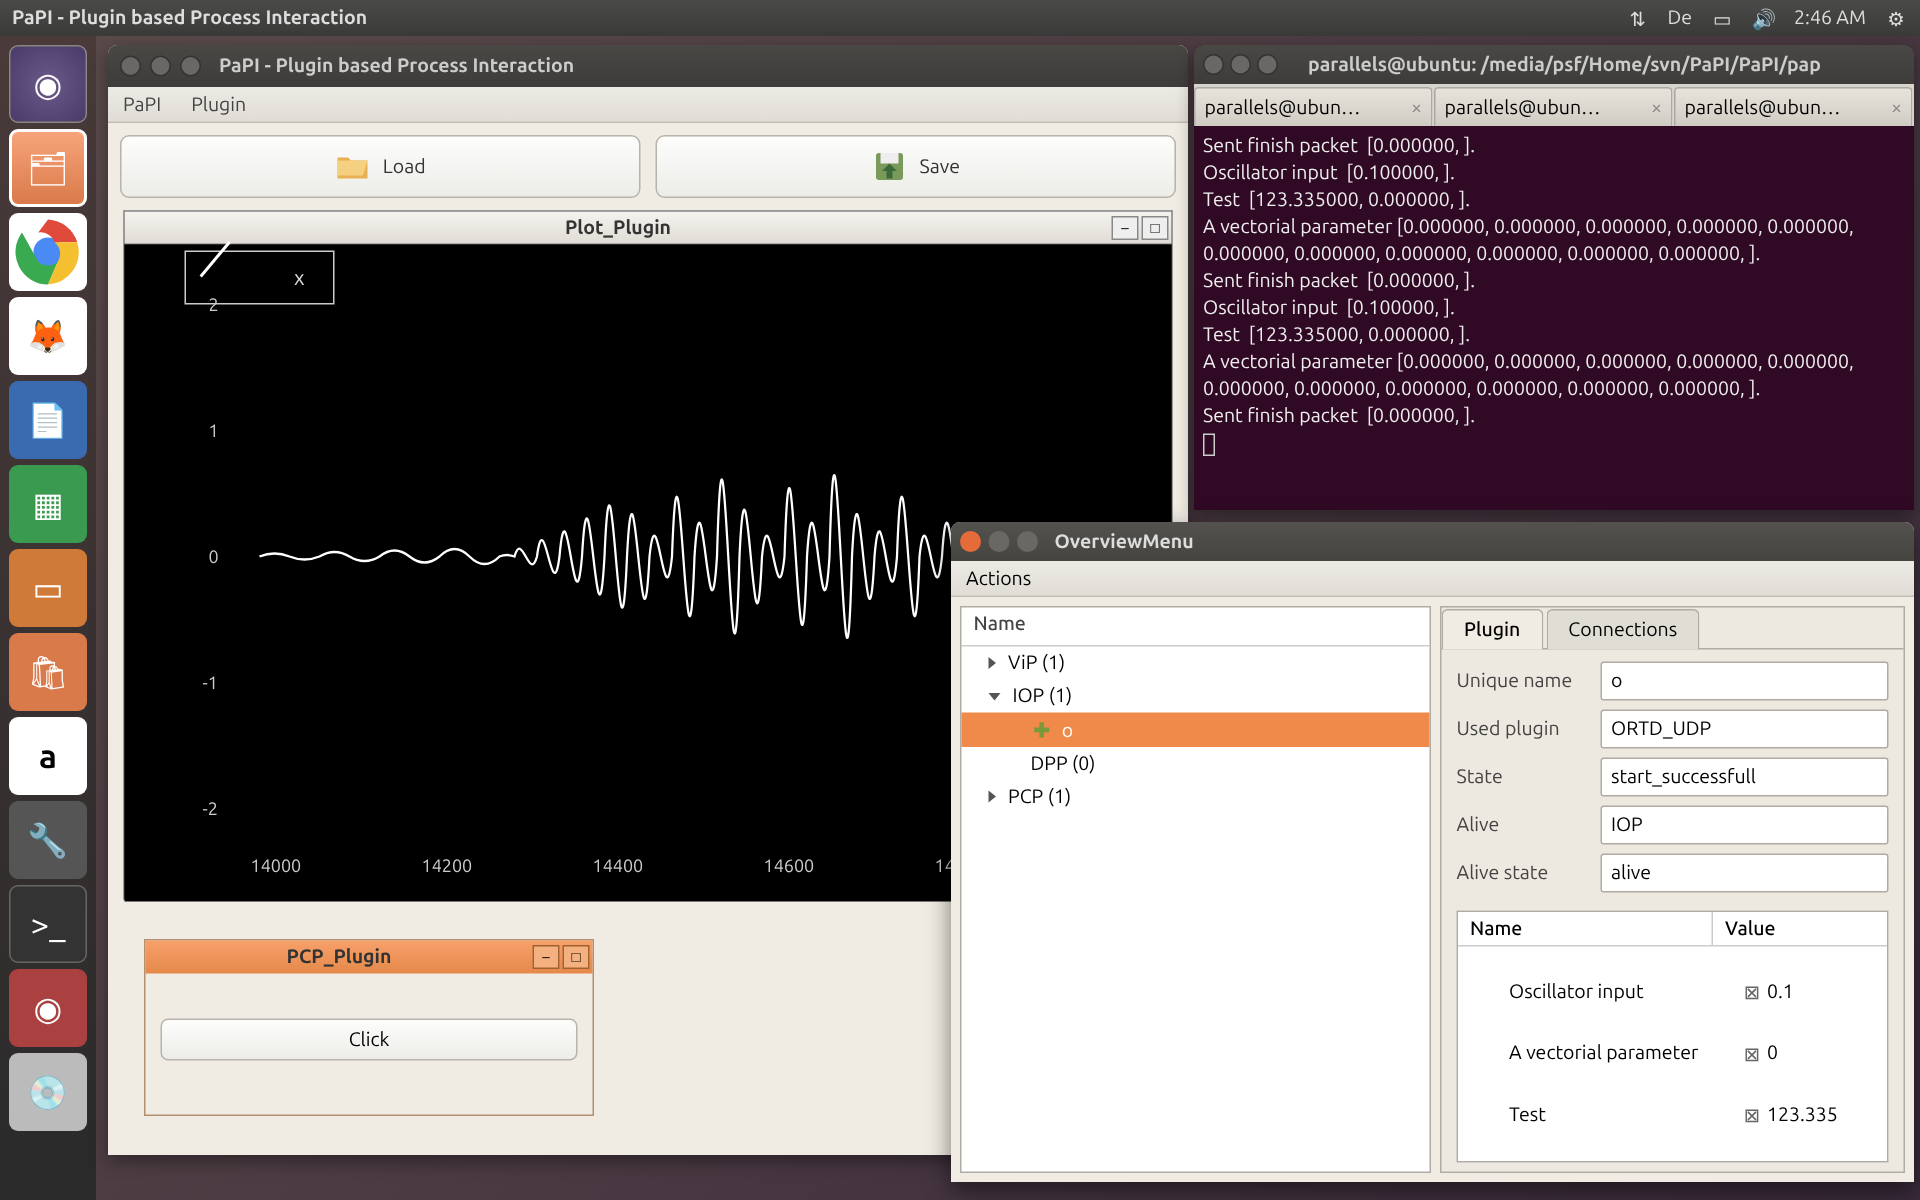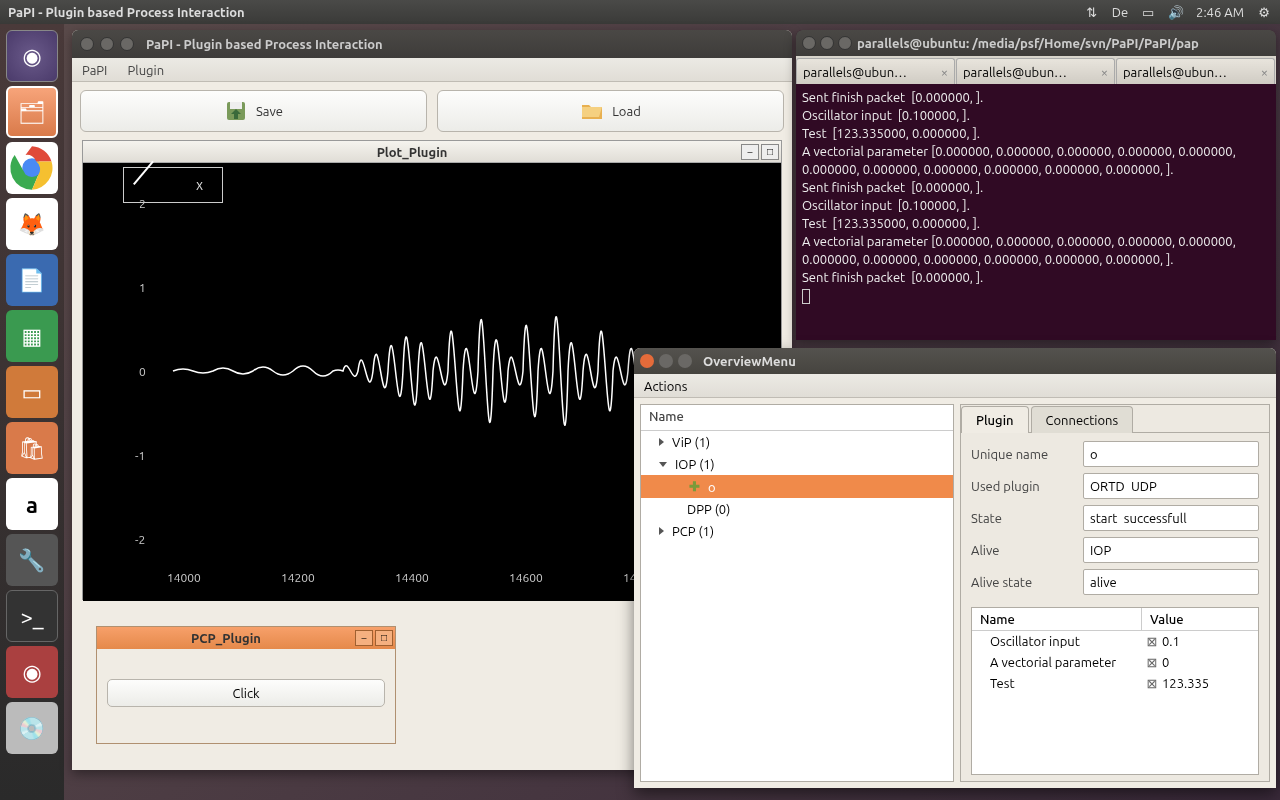--- a/index.html
+++ b/index.html
@@ -82,29 +82,29 @@
 .ov-tree-item.child { padding-left:48px;}
 .ov-tree-item.selected { background:#f08a4a; color:#fff;}
 .tree-arrow { display:inline-block; width:0; height:0; border-left:5px solid #555; border-top:4px solid transparent; border-bottom:4px solid transparent; margin-right:4px;}
 .tree-arrow.down { border-left:4px solid transparent; border-right:4px solid transparent; border-top:5px solid #555; border-bottom:none;}
 .tree-plus { color:#7a9a3a; font-weight:bold; margin-right:4px;}
 
 .ov-right { flex:1; margin:6px 6px 6px 0; border:1px solid #b0aca4; background:#ede9e1; display:flex; flex-direction:column;}
 .tabs-row { display:flex; border-bottom:1px solid #b0aca4;}
 .tab { padding:6px 14px; background:#e0ddd4; border:1px solid #b0aca4; border-bottom:none; border-radius:4px 4px 0 0; margin-right:2px; position:relative; top:1px;}
 .tab.active { background:#f0ece4; font-weight:500;}
-.form-area { padding:8px 10px; display:grid; grid-template-columns:90px 1fr; gap:6px 22px; align-items:center;}
+.form-area { padding:8px 10px; display:grid; grid-template-columns:90px 1fr; gap:6px 6px; align-items:center;}
 .form-area label { color:#444;}
 .form-area input { height:26px; border:1px solid #b0aca4; background:#fff; padding:0 6px; width:100%; border-radius:2px;}
 .sub-tabs { margin:6px 10px 0; display:flex;}
 .param-table { margin:4px 10px 6px; border:1px solid #b0aca4; background:#fff; flex:1;}
 .param-head { display:flex; border-bottom:1px solid #ccc;}
 .param-head div { padding:4px 8px; font-weight:500;}
 .param-head .c1 { width:170px; border-right:1px solid #ccc;}
-.param-row { display:flex; padding:3px 0;}
+.param-row { display:flex; padding:3px 16px;margin-top:20px;}
 .param-row .c1 { width:170px; padding-left:18px;}
 .param-row .ic { width:20px; text-align:center; color:#666;}
 .param-row .c2 { flex:1;}
 </style>
 </head>
 <body>
 
 <div class="menubar">
   <span class="title">PaPI - Plugin based Process Interaction</span>
   <div class="tray">
@@ -150,33 +150,33 @@
       <span class="win-btn"></span>
       <span style="margin-left:6px;">PaPI - Plugin based Process Interaction</span>
     </div>
     <div class="papi-menu">
       <span>PaPI</span>
       <span>Plugin</span>
     </div>
     <div class="toolbar">
       <div class="tool-btn">
         <svg viewBox="0 0 24 24">
+            <path fill="#e8b050" d="M2 6h7l2 2h11v12H2z"></path>
+            <path fill="#f5d080" d="M2 8h20l-3 10H2z"></path>
+          </svg>
+        <span>Load</span>
+      </div>
+      <div class="tool-btn">
+        <svg viewBox="0 0 24 24">
             <rect x="3" y="3" width="18" height="18" fill="#7a9a5a" rx="2"></rect>
             <rect x="6" y="3" width="12" height="7" fill="#eee"></rect>
             <path fill="#3a6a3a" d="M12 10l5 5h-3v5h-4v-5H7z"></path>
           </svg>
         <span>Save</span>
       </div>
-      <div class="tool-btn">
-        <svg viewBox="0 0 24 24">
-            <path fill="#e8b050" d="M2 6h7l2 2h11v12H2z"></path>
-            <path fill="#f5d080" d="M2 8h20l-3 10H2z"></path>
-          </svg>
-        <span>Load</span>
-      </div>
     </div>
 
     <div class="plot-sub">
       <div class="plot-titlebar">
         <span class="t">Plot_Plugin</span>
         <span class="wb">–</span>
         <span class="wb">□</span>
       </div>
       <div class="plot-canvas">
         <div class="plot-legend">
@@ -212,21 +212,21 @@
         <div class="pcp-btn">Click</div>
       </div>
     </div>
   </div>
 
   <div class="term-window">
     <div class="term-title">
       <span class="win-btn"></span>
       <span class="win-btn"></span>
       <span class="win-btn"></span>
-      <span style="margin-left:1px; white-space:nowrap;">parallels@ubuntu: /media/psf/Home/svn/PaPI/PaPI/pap</span>
+      <span style="margin-left:16px; white-space:nowrap;">parallels@ubuntu: /media/psf/Home/svn/PaPI/PaPI/pap</span>
     </div>
     <div class="term-tabs">
       <div class="term-tab">
           <span>parallels@ubun…</span>
           <span class="x">×</span>
         </div>
       <div class="term-tab">
           <span>parallels@ubun…</span>
           <span class="x">×</span>
         </div>

